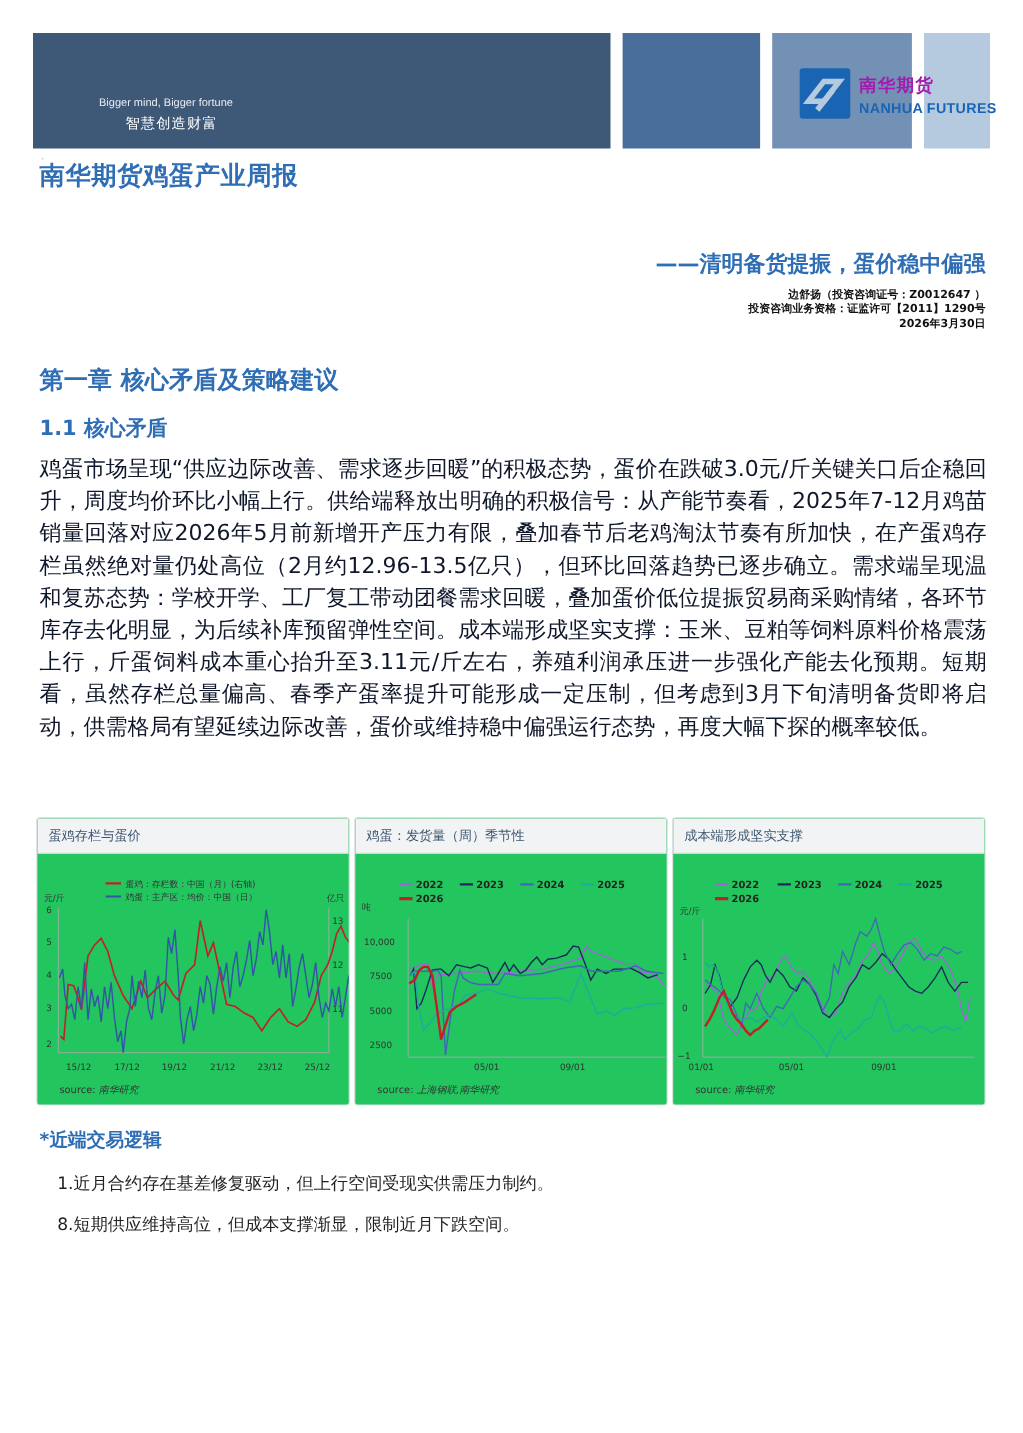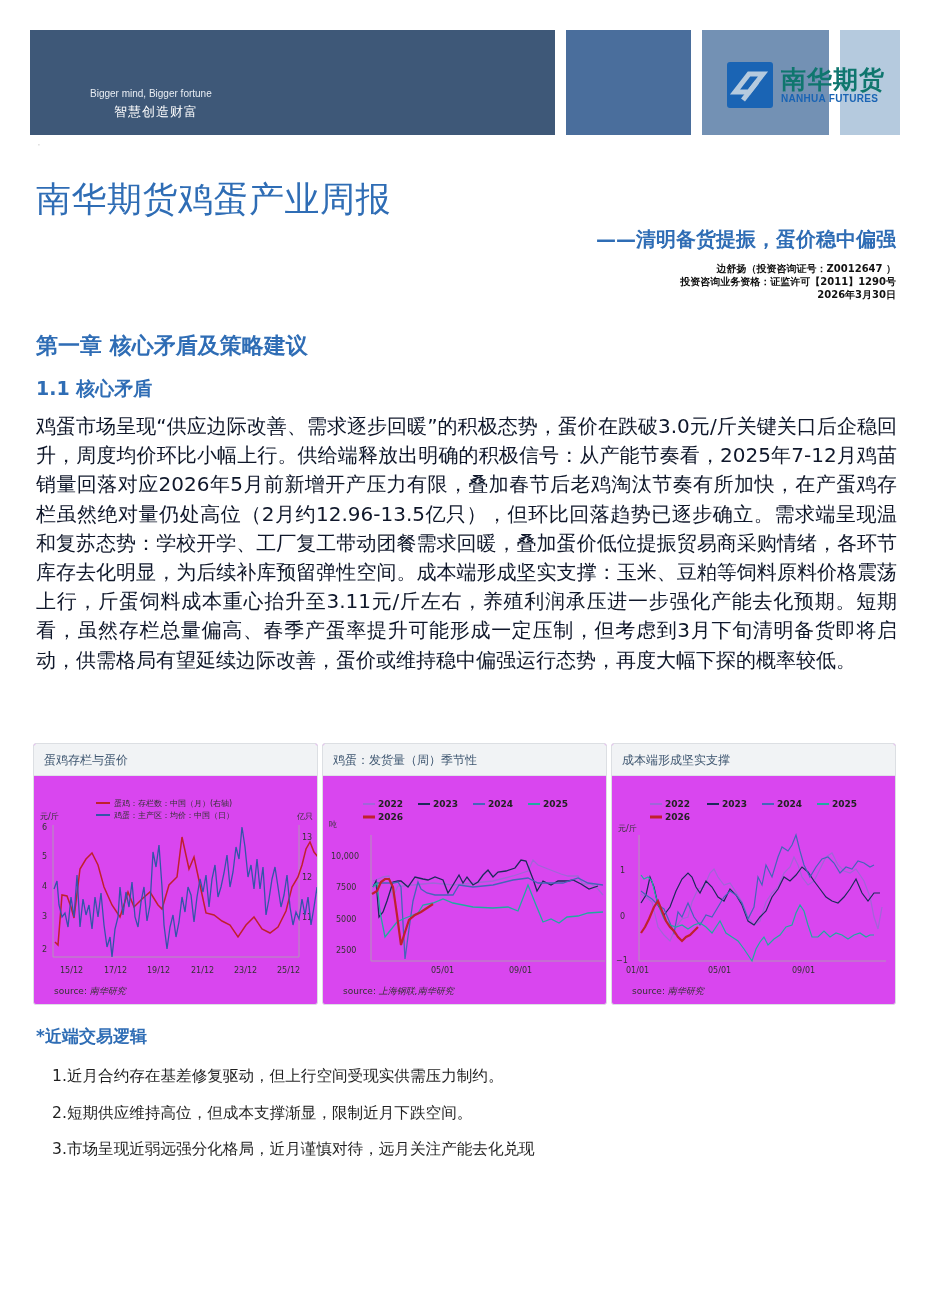--- a/index.html
+++ b/index.html
@@ -8,31 +8,31 @@
   .banner .b1 { width: 546px; height: 100%; background: #3e5878; position: relative; }
   .banner .b2 { width: 130px; height: 100%; background: #4a6e9c; }
   .banner .b3 { width: 132px; height: 100%; background: #7391b4; }
   .banner .b4 { width: 62px; height: 100%; background: #b5cade; }
   .slogan-en { position: absolute; left: 60px; top: 58px; color: #e8edf3; font-size: 10px; font-family: "Liberation Sans", sans-serif; }
   .slogan-cn { position: absolute; left: 84px; top: 73px; color: #ffffff; font-size: 13px; letter-spacing: 1px; }
   .logo { position: absolute; left: 727px; top: 62px; display: flex; align-items: center; }
   .logo-mark { width: 46px; height: 46px; background: #1a64b4; border-radius: 3px; position: relative; overflow: hidden; }
   .logo-mark svg { position: absolute; left: 0; top: 0; }
   .logo-text { margin-left: 8px; }
-  .logo-cn { color: #0f766e; font-size: 25px; font-weight: bold; letter-spacing: 1px; line-height: 26px; }
-  .logo-en { color: #1a64b4; font-size: 10px; font-weight: bold; font-family: "Liberation Sans", sans-serif; letter-spacing: 0.3px; }
+  .logo-cn { color: #a21caf; font-size: 16px; font-weight: bold; letter-spacing: 1px; line-height: 26px; }
+  .logo-en { color: #1a64b4; font-size: 13px; font-weight: bold; font-family: "Liberation Sans", sans-serif; letter-spacing: 0.3px; }
   .dot { position: absolute; left: 38px; top: 141px; font-size: 6px; color: #666; }
-  .title { position: absolute; left: 36px; top: 176px; font-size: 35px; font-weight: normal; color: #2f6db5; letter-spacing: 0.5px; }
+  .title { position: absolute; left: 36px; top: 144px; font-size: 23px; font-weight: bold; color: #2f6db5; letter-spacing: 0.5px; }
   .subtitle { position: absolute; right: 34px; top: 226px; font-size: 20px; font-weight: bold; color: #2f6db5; }
   .meta { position: absolute; right: 34px; top: 262px; text-align: right; font-size: 10px; font-weight: bold; line-height: 13px; color: #111; }
   .chapter { position: absolute; left: 36px; top: 331px; font-size: 22px; font-weight: bold; color: #2f6db5; }
   .section { position: absolute; left: 36px; top: 376px; font-size: 19px; font-weight: bold; color: #2f6db5; }
   .para { position: absolute; left: 36px; top: 412px; width: 861px; font-size: 20px; line-height: 29.2px; color: #0f172a; text-align: justify; }
   .charts { position: absolute; left: 33px; top: 743px; width: 863px; height: 262px; display: flex; gap: 4px; }
-  .panel { flex: 1; border: 1px solid #dcdfe3; border-radius: 3px; background: #d946ef; position: relative; overflow: hidden; }
+  .panel { flex: 1; border: 1px solid #dcdfe3; border-radius: 3px; background: #22c55e; position: relative; overflow: hidden; }
   .panel-head { height: 32px; background: #f1f3f5; border-bottom: 1px solid #dfe2e6; padding: 8px 10px; font-size: 12px; color: #3e5670; }
   .panel svg { position: absolute; left: 0; top: 33px; }
   .source { position: absolute; left: 20px; bottom: 6px; font-size: 9px; color: #333; }
   .source i { font-style: italic; }
   .logic-title { position: absolute; left: 36px; top: 1025px; font-size: 17px; font-weight: bold; color: #2f6db5; }
   .logic-list { position: absolute; left: 52px; top: 1058px; font-size: 15.6px; line-height: 36.5px; color: #1f1f1f; }
 </style>
 </head>
 <body>
 
@@ -174,15 +174,14 @@
       <polyline fill="none" stroke="#20aaa0" stroke-width="1.2" points="29,98 32,102 36,100 40,104 44,120 48,132 52,142 58,148 64,150 70,148 76,152 82,148 88,146 94,150 100,156 104,150 108,144 114,156 120,160 126,164 132,172 136,178 140,184 144,172 148,165 152,160 156,168 162,162 168,158 174,150 180,148 184,136 188,128 192,134 196,148 200,160 206,160 212,154 218,160 224,156 230,158 236,162 242,158 248,156 254,160 258,158 262,158"></polyline>
       <polyline fill="none" stroke="#c0202e" stroke-width="2.2" points="29,156 33,150 37,142 42,130 46,124 50,134 54,144 58,150 62,154 66,160 70,164 74,160 78,158 82,154 86,150"></polyline>
     </svg>
     <div class="source"><span>source:</span> <i>南华研究</i></div>
   </div>
 </div>
 
 <div class="logic-title">*近端交易逻辑</div>
 <div class="logic-list">
   <div>1.近月合约存在基差修复驱动，但上行空间受现实供需压力制约。</div>
-  <div>2.短期供应维持高位，但成本支撑渐显，限制近月下跌空间。</div>
-  <div>3.市场呈现近弱远强分化格局，近月谨慎对待，远月关注产能去化兑现</div>
+  <div>8.短期供应维持高位，但成本支撑渐显，限制近月下跌空间。</div>
 </div>
 
 </body></html>

